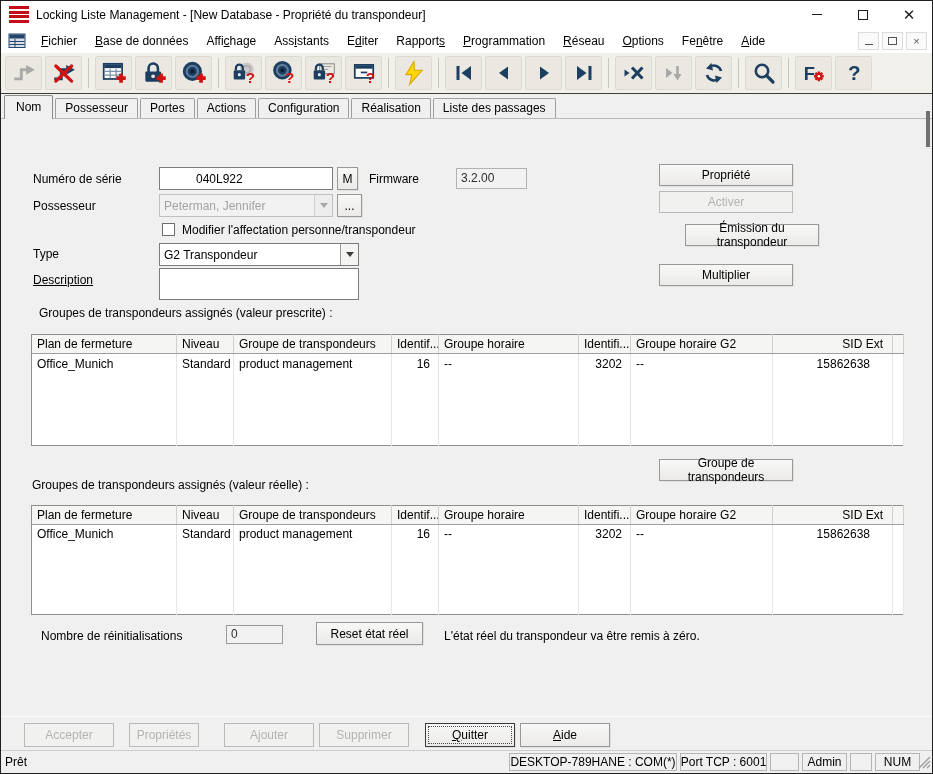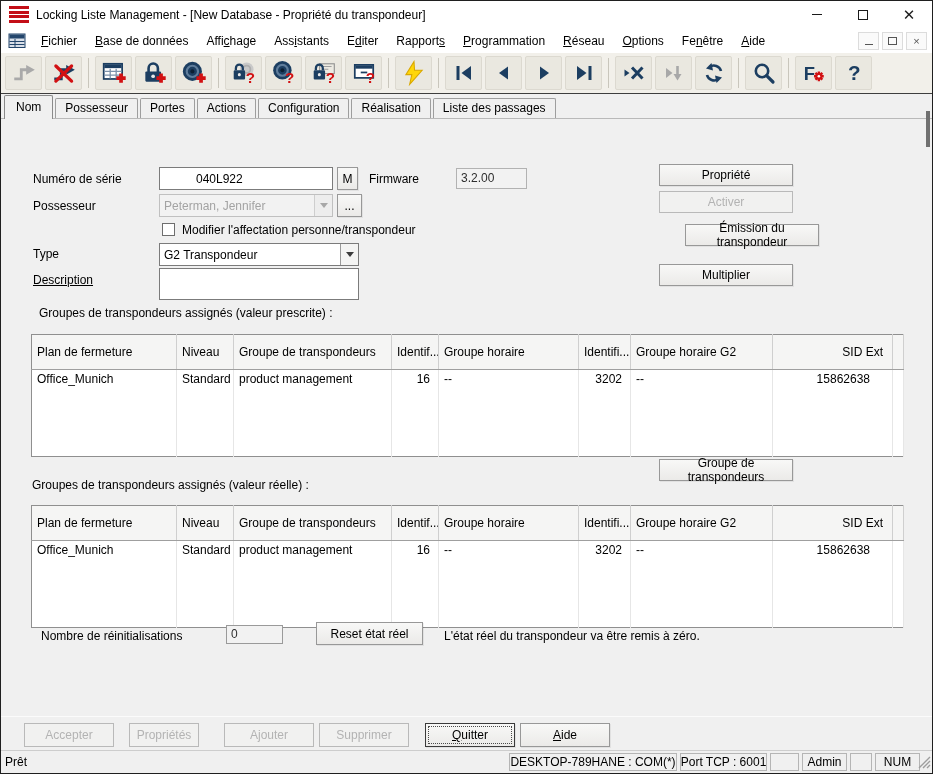--- a/index.html
+++ b/index.html
@@ -66,21 +66,21 @@
   .combo.disabled { border-color:#c0c0c0; background:#f2f2f2; color:#a3a3a3; }
   .combo.disabled .arr { border-left-color:#cecece; background:#ededed; }
   .tri-down { width:0; height:0; border-left:4px solid transparent; border-right:4px solid transparent; border-top:5px solid #3c3c3c; }
   .combo.disabled .tri-down { border-top-color:#a7a7a7; }
   .checkbox { position:absolute; width:13px; height:13px; border:1px solid #6e6e6e; background:#fff; }
 
   
   .lsm-table { position:absolute; left:30px; width:873px; border:1px solid #8f8f8f; background:#fff;
                border-collapse:collapse; table-layout:fixed; }
   .lsm-table th { font-weight:normal; text-align:left; background:#f5f5f4; border-right:1px solid #cfcfcf;
-                  border-bottom:1px solid #9f9f9f; padding:10px 5px; height:15px; overflow:hidden; white-space:nowrap; }
+                  border-bottom:1px solid #9f9f9f; padding:2px 5px; height:15px; overflow:hidden; white-space:nowrap; }
   .lsm-table td { border-right:1px solid #e6e6e6; padding:2px 5px; height:15px; overflow:hidden; white-space:nowrap; }
   .lsm-table .num { text-align:right; padding-right:8px; }
   .lsm-table th.sid { text-align:right; padding-right:9px; }
   .lsm-table td.sid { text-align:right; padding-right:22px; }
   .filler td { height:68px; }
 
   
   .statusbar { position:absolute; left:0; right:0; bottom:0; height:23px; background:#f0f0f0;
                border-top:1px solid #cdcdcd; }
   .sb-cell { position:absolute; top:2px; height:18px; border:1px solid #b5b5b5; display:flex;

